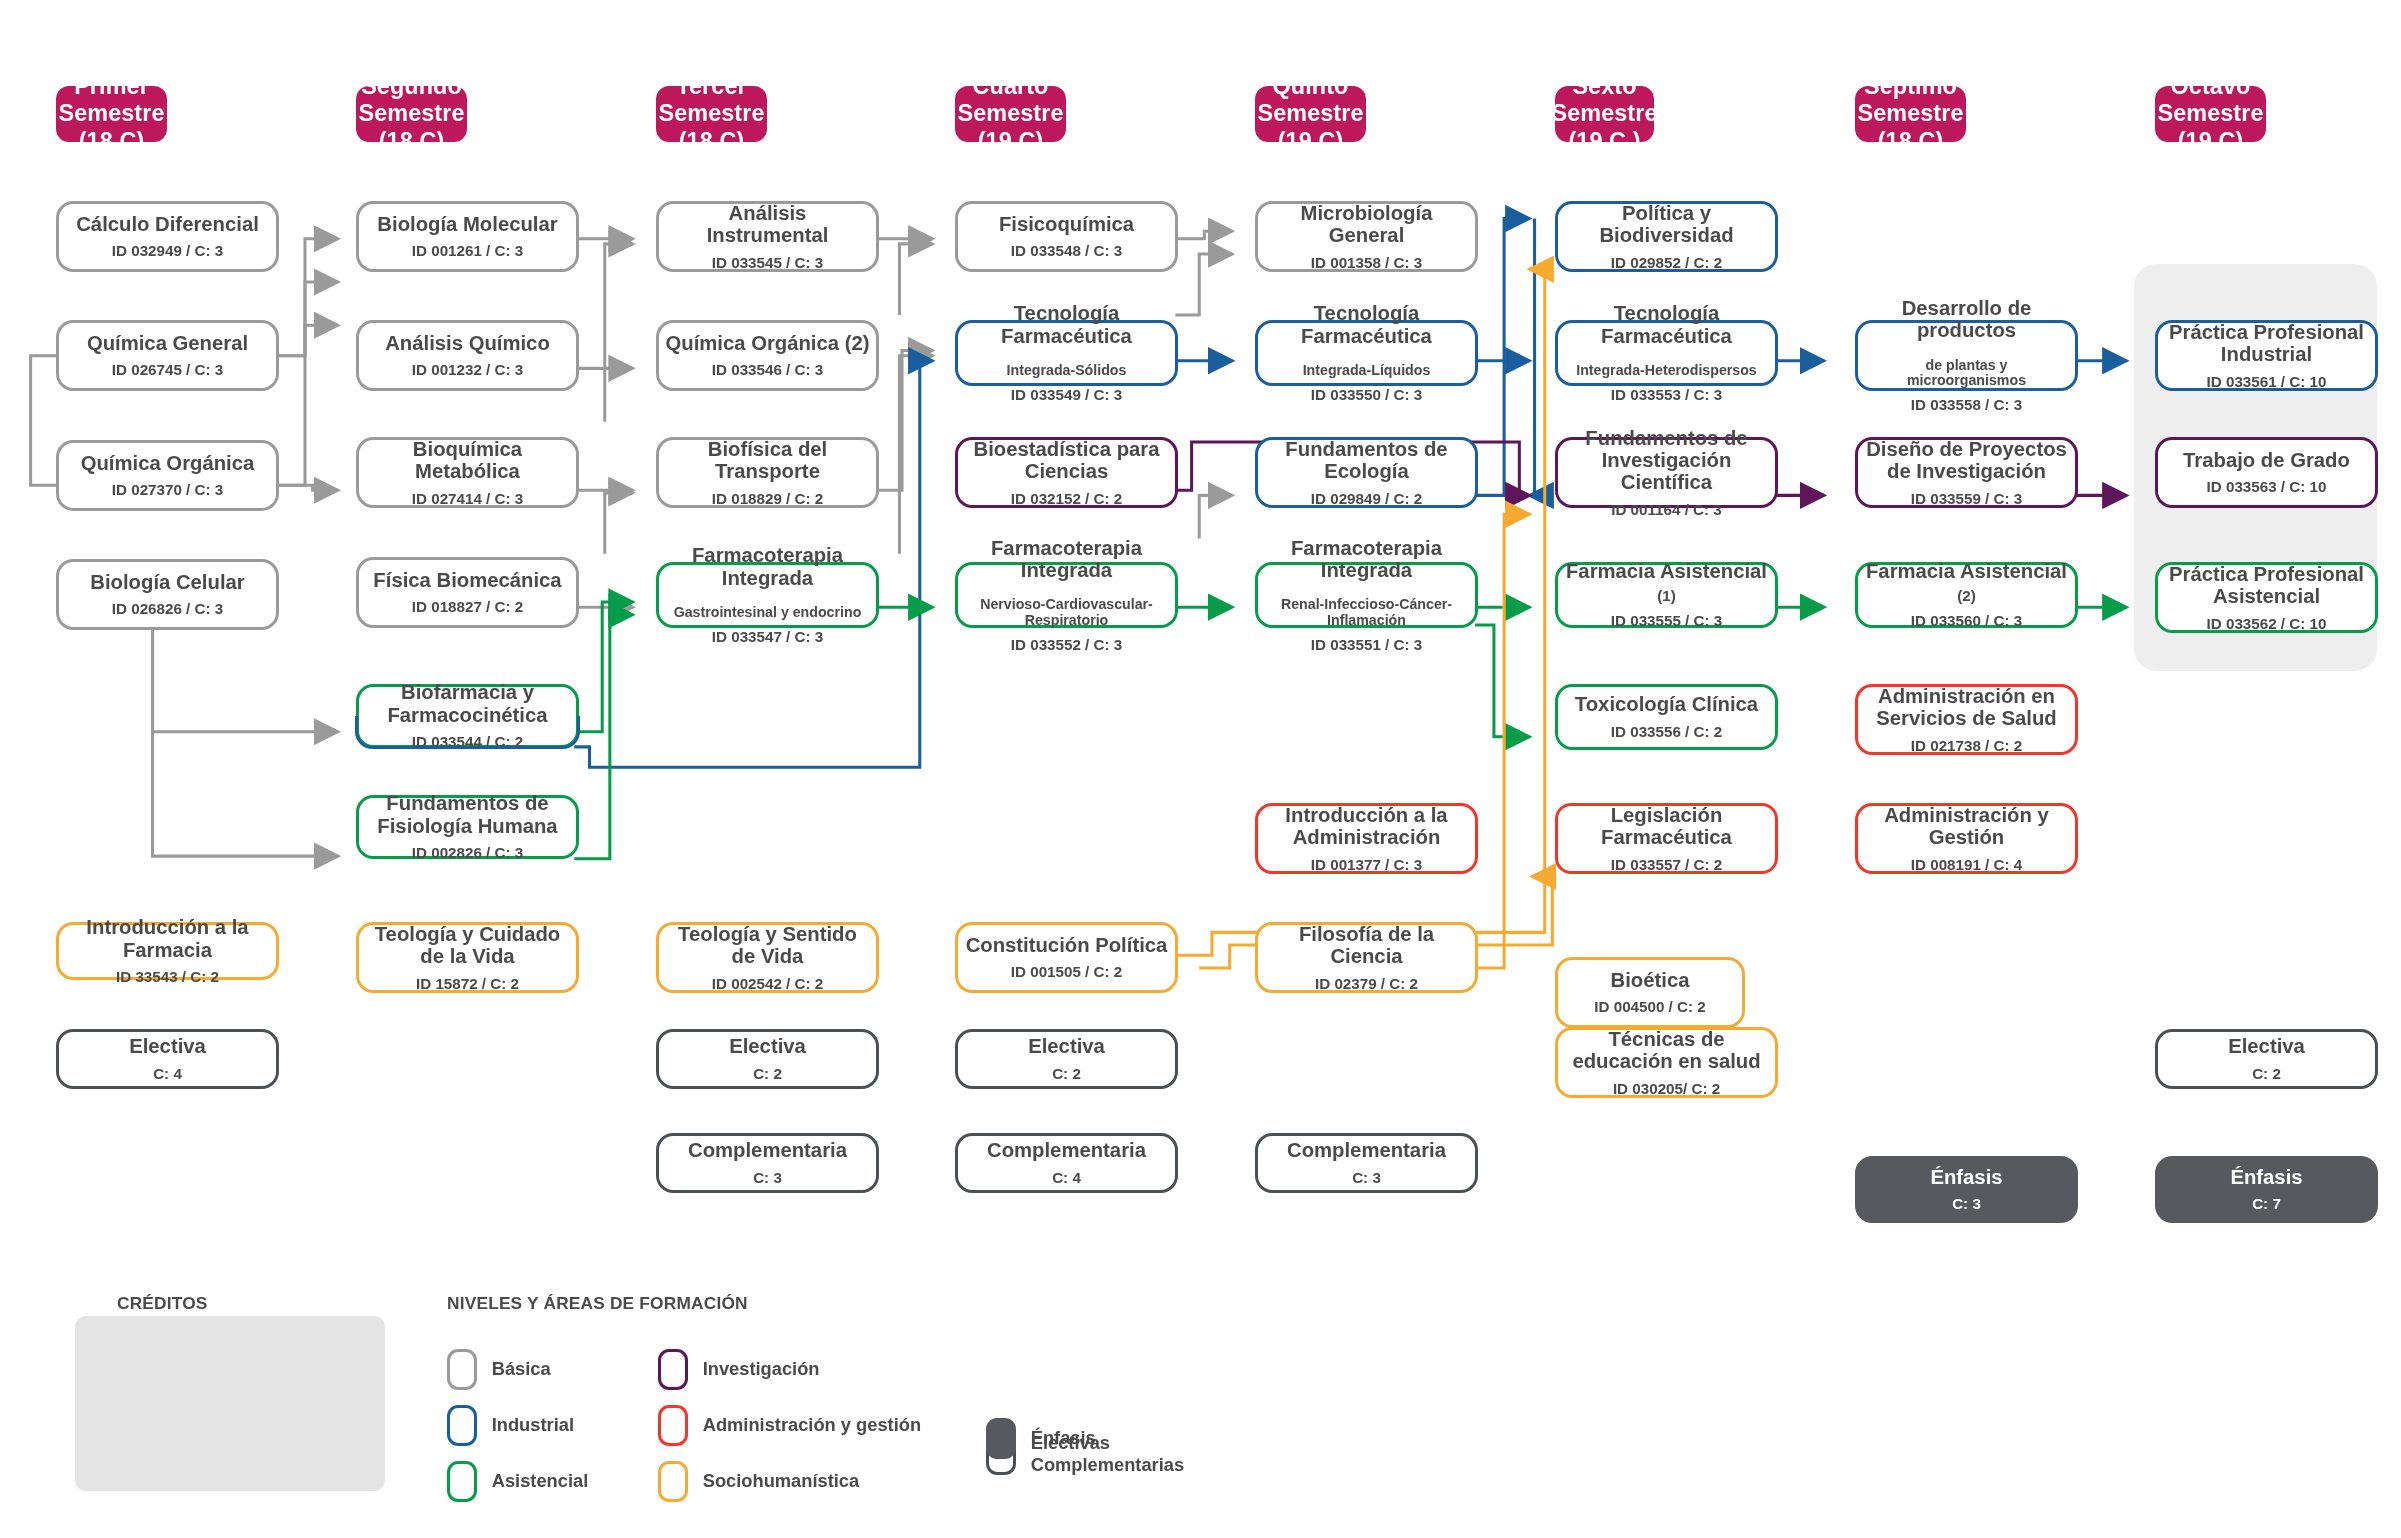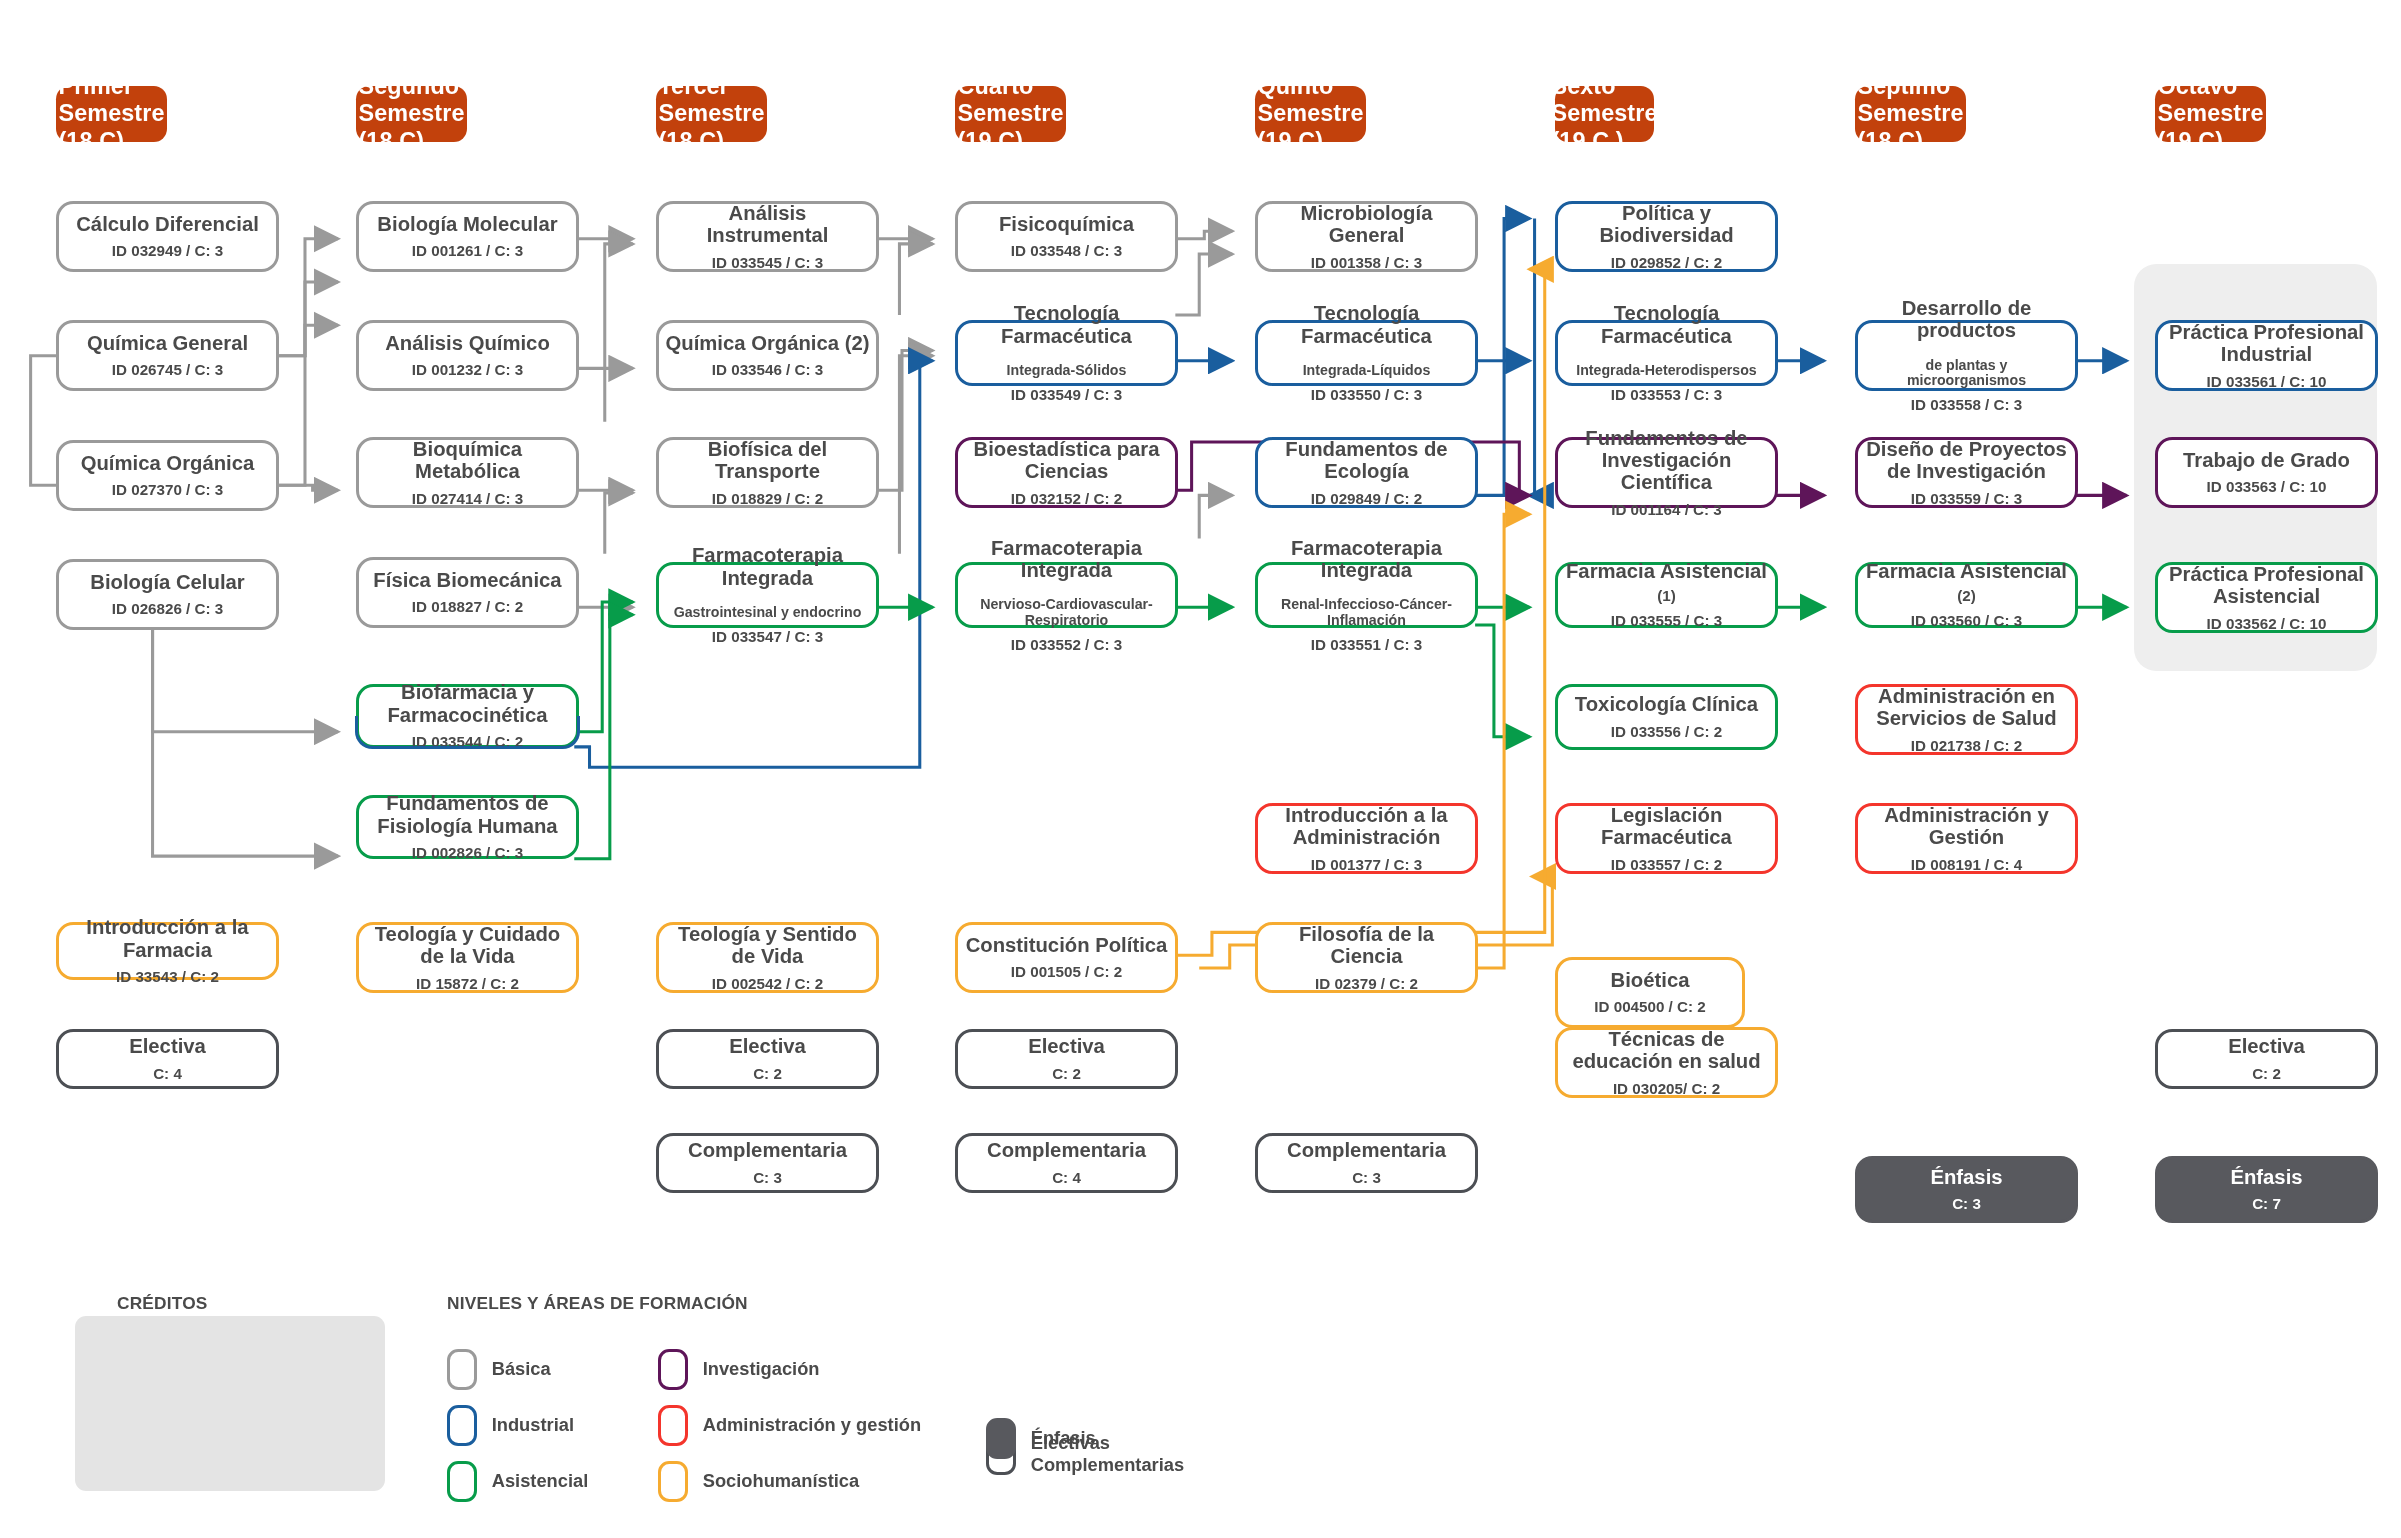--- a/index.html
+++ b/index.html
@@ -4,22 +4,22 @@
 <style>
   html,body{margin:0;padding:0;background:#ffffff;}
   body{font-family:"Liberation Sans",sans-serif;}
   #stage{position:relative;width:2401px;height:1538px;background:#ffffff;overflow:hidden;}
 
   
   #wires{position:absolute;left:0;top:0;width:2401px;height:1538px;}
 
   
   .sem-head{
-    position:absolute;background:#c2410c;color:#ffffff;border-radius:13.2px;
-    display:flex;align-items:center;justify-content:center;
+    position:absolute;background:#be185d;color:#ffffff;border-radius:13.2px;
+    display:flex;align-items:center;justify-content:center;text-align:center;
     font-weight:bold;font-size:23.4px;line-height:1.16;letter-spacing:0.1px;
     box-sizing:border-box;padding:3px 5.1px;z-index:5;
   }
 
   
   .panel-bg{position:absolute;background:#eeeeee;border-radius:22.4px;z-index:1;}
 
   
   .card{
     position:absolute;box-sizing:border-box;background:#ffffff;

